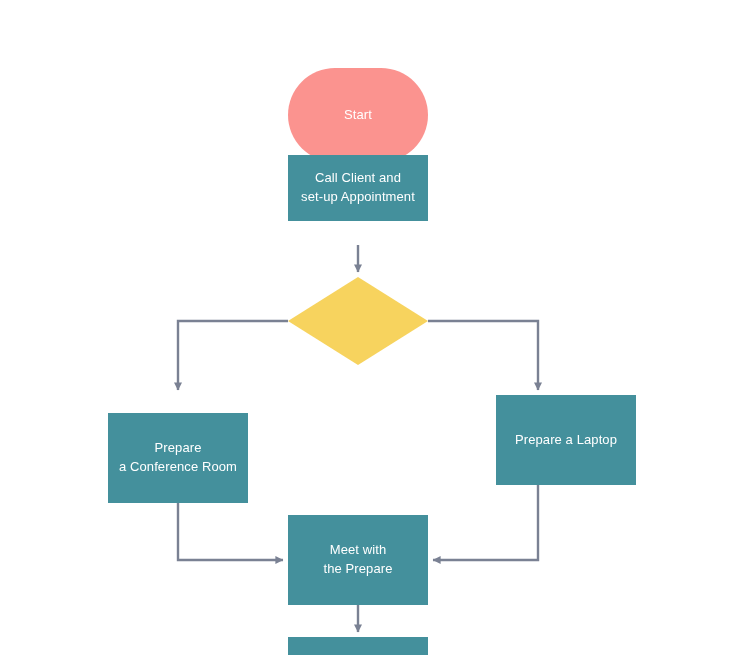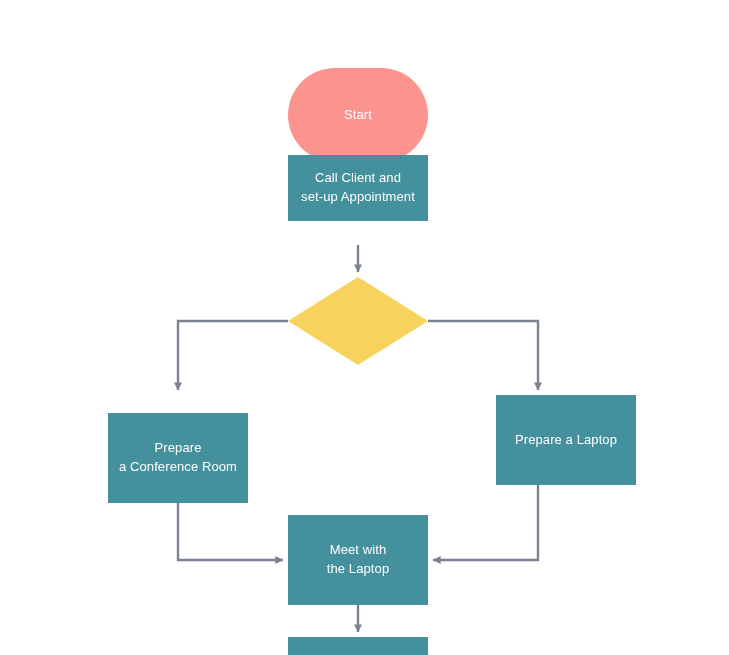--- a/index.html
+++ b/index.html
@@ -106,20 +106,20 @@
     <span class="node-label">Prepare
 a Conference Room</span>
   </div>
 
   <div class="node node-process" style="left: 460px; top: 395px; width: 140px; height: 90px; margin-left: 36px;">
     <span class="node-label">Prepare a Laptop</span>
   </div>
 
   <div class="node node-process" style="left: 288px; top: 515px; width: 140px; height: 90px;">
     <span class="node-label">Meet with
-the Laptop</span>
+the Prepare</span>
   </div>
 
   <div class="node node-process" style="left: 288px; top: 637px; width: 140px; height: 90px;">
     <span class="node-label"></span>
   </div>
 
 </div>
 
 </body></html>

